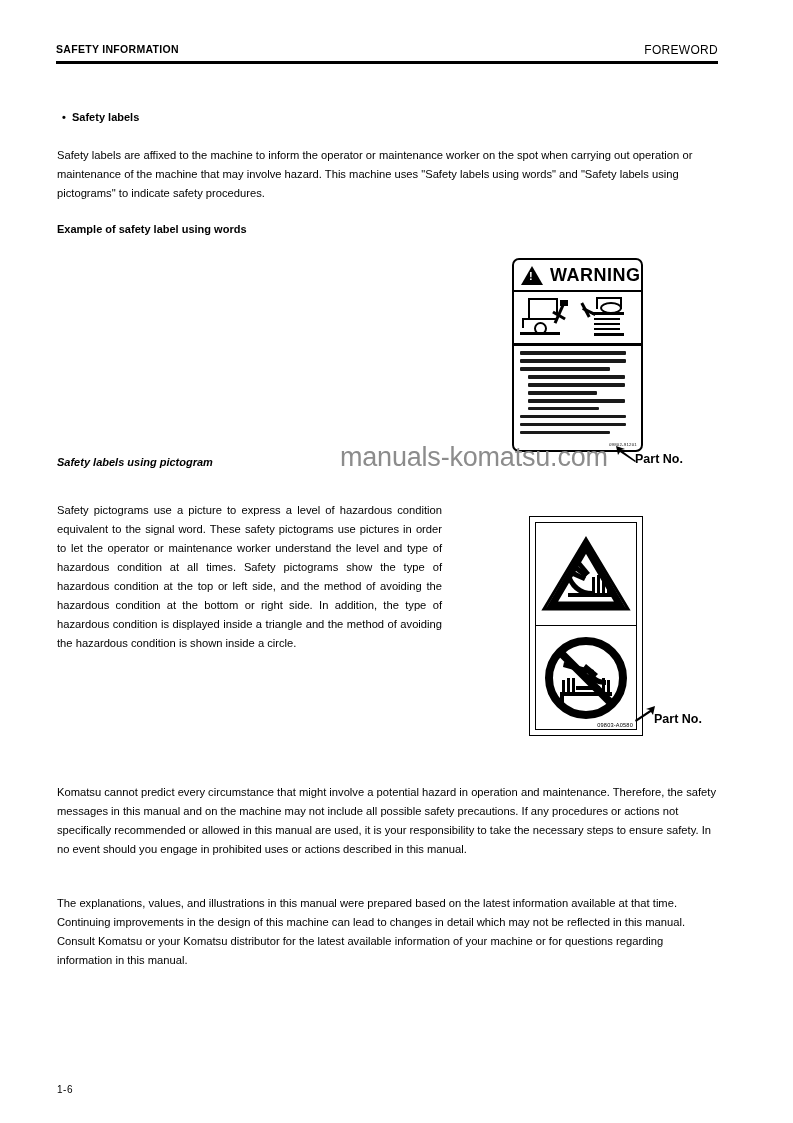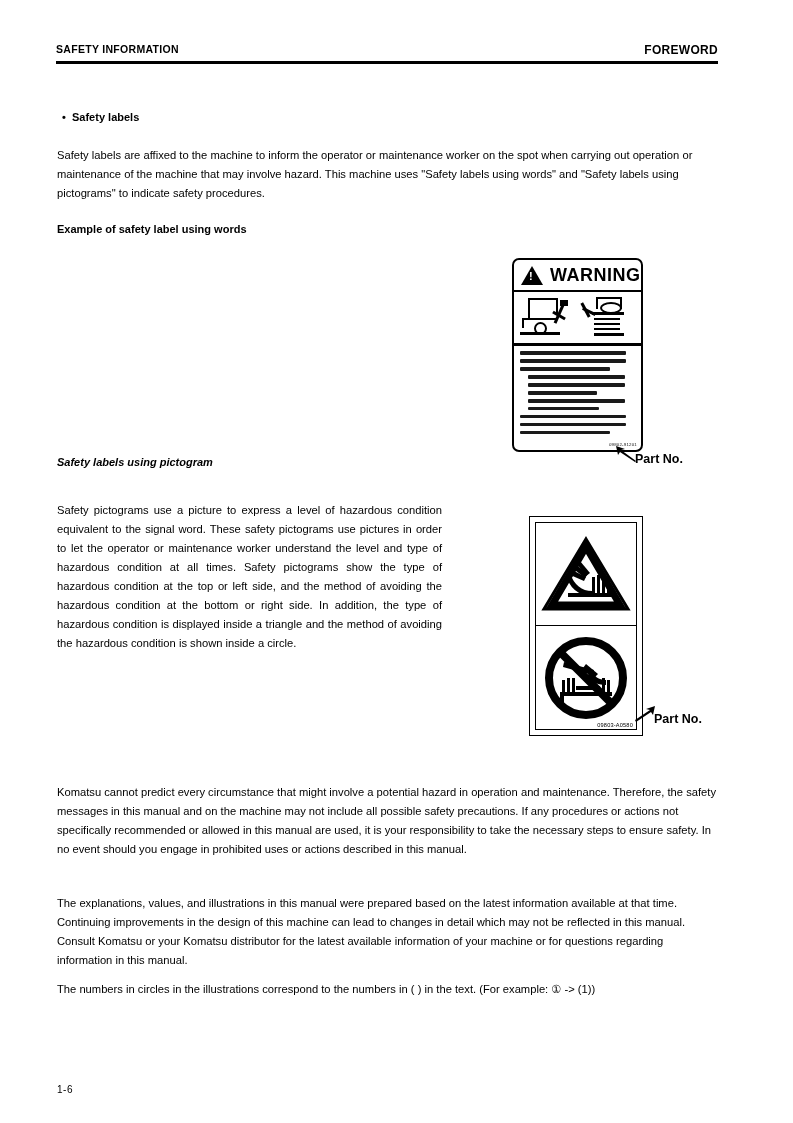--- a/index.html
+++ b/index.html
@@ -36,21 +36,21 @@
     top: 0;
     font-size: 10.5px;
     font-weight: bold;
     letter-spacing: 0.3px;
   }
   .header-right {
     position: absolute;
     right: 0;
     top: 0;
     font-size: 12px;
-    font-weight: bold;
+    font-weight: normal;
     letter-spacing: 0.3px;
   }
   .header-rule {
     position: absolute;
     left: 0;
     top: 18px;
     width: 662px;
     height: 3px;
     background: #000;
   }
@@ -332,20 +332,21 @@
       <div class="warn-line short"></div>
     </div>
     <div class="warn-partno">09802-91201</div>
   </div>
 
   <svg class="callout-arrow" id="arrow-words" viewBox="0 0 22 16">
     <path d="M21,15 L6,4 L10,3 L1,0 L3,9 L5,6 L20,16 Z" fill="#000"></path>
   </svg>
   <div class="callout" id="callout-words">Part No.</div>
 
+  <div class="watermark">manuals-komatsu.com</div>
 
   <div class="sub-head" id="h-pictogram">Safety labels using pictogram</div>
   <div class="para para-left" id="p-pictogram">Safety pictograms use a picture to express a level of hazardous condition equivalent to the signal word.  These safety pictograms use pictures in order to let the operator or maintenance worker understand the level and type of hazardous condition at all times. Safety  pictograms show the type of hazardous condition at the top or left side, and the method of avoiding the hazardous condition at the bottom  or  right  side.   In  addition,  the  type  of  hazardous condition is displayed inside a triangle and the method of avoiding the hazardous condition is shown inside  a circle.</div>
 
   <div class="picto-label">
     <div class="picto-inner">
       <div class="picto-top">
         <svg width="92" height="82" viewBox="0 0 92 82">
           <path d="M46,6 L88,76 L4,76 Z" fill="none" stroke="#000" stroke-width="3"></path>
           <path d="M46,14 L80,72 L12,72 Z" fill="none" stroke="#000" stroke-width="7"></path>
@@ -385,17 +386,16 @@
     </div>
   </div>
 
   <svg class="callout-arrow" id="arrow-picto" viewBox="0 0 22 16">
     <path d="M1,14 L16,4 L12,3 L21,0 L19,9 L17,6 L2,16 Z" fill="#000"></path>
   </svg>
   <div class="callout" id="callout-picto">Part No.</div>
 
   <div class="para para-full" id="p-komatsu">Komatsu cannot predict every circumstance that might involve a potential hazard in operation and maintenance. Therefore, the safety messages in this manual and on the machine may not include all possible safety precautions. If any procedures or actions not specifically recommended or allowed in this manual are used, it is your responsibility to take the necessary steps to ensure safety. In no event should you engage in prohibited uses or actions described in this manual.</div>
   <div class="para para-full" id="p-explanations">The explanations, values, and illustrations in this manual were prepared based on the latest information available at that time.  Continuing  improvements  in the design of this machine can lead to changes in detail which may not be reflected in this manual.  Consult Komatsu or your Komatsu distributor for the latest available information of your machine or for  questions  regarding information in this manual.</div>
-  <div class="para para-full" id="p-numbers">The numbers in circles in the illustrations correspond to the numbers in (  ) in the text.  (For example: ① -&gt; (1))</div>
 
   <div class="footer">1-6</div>
 
 </div>
 
 </body></html>

